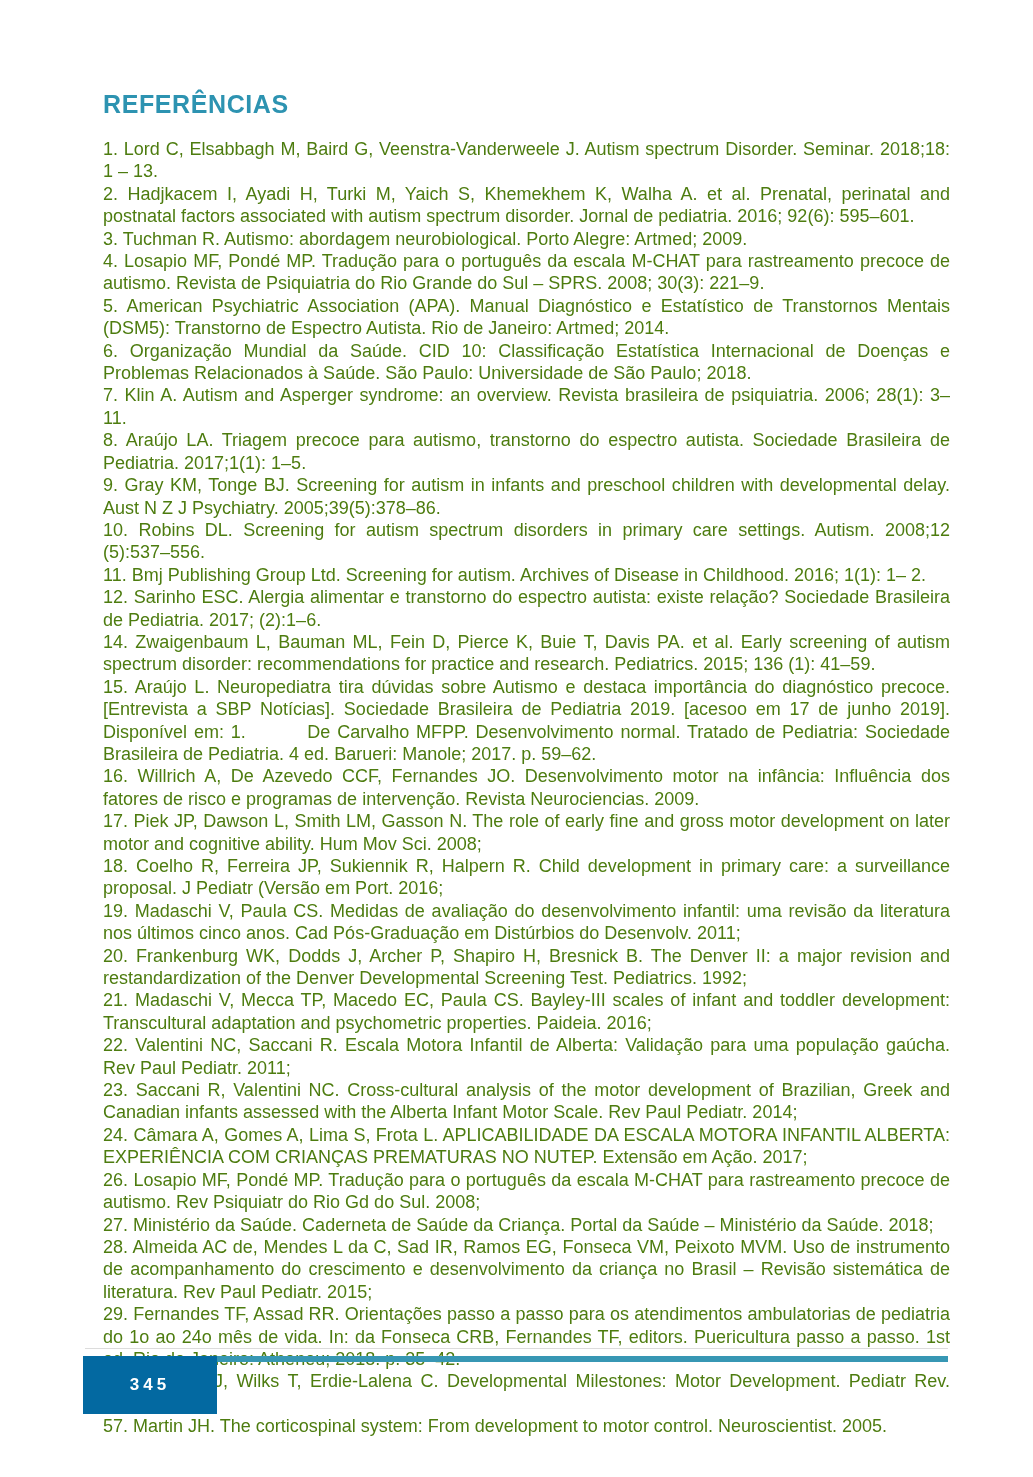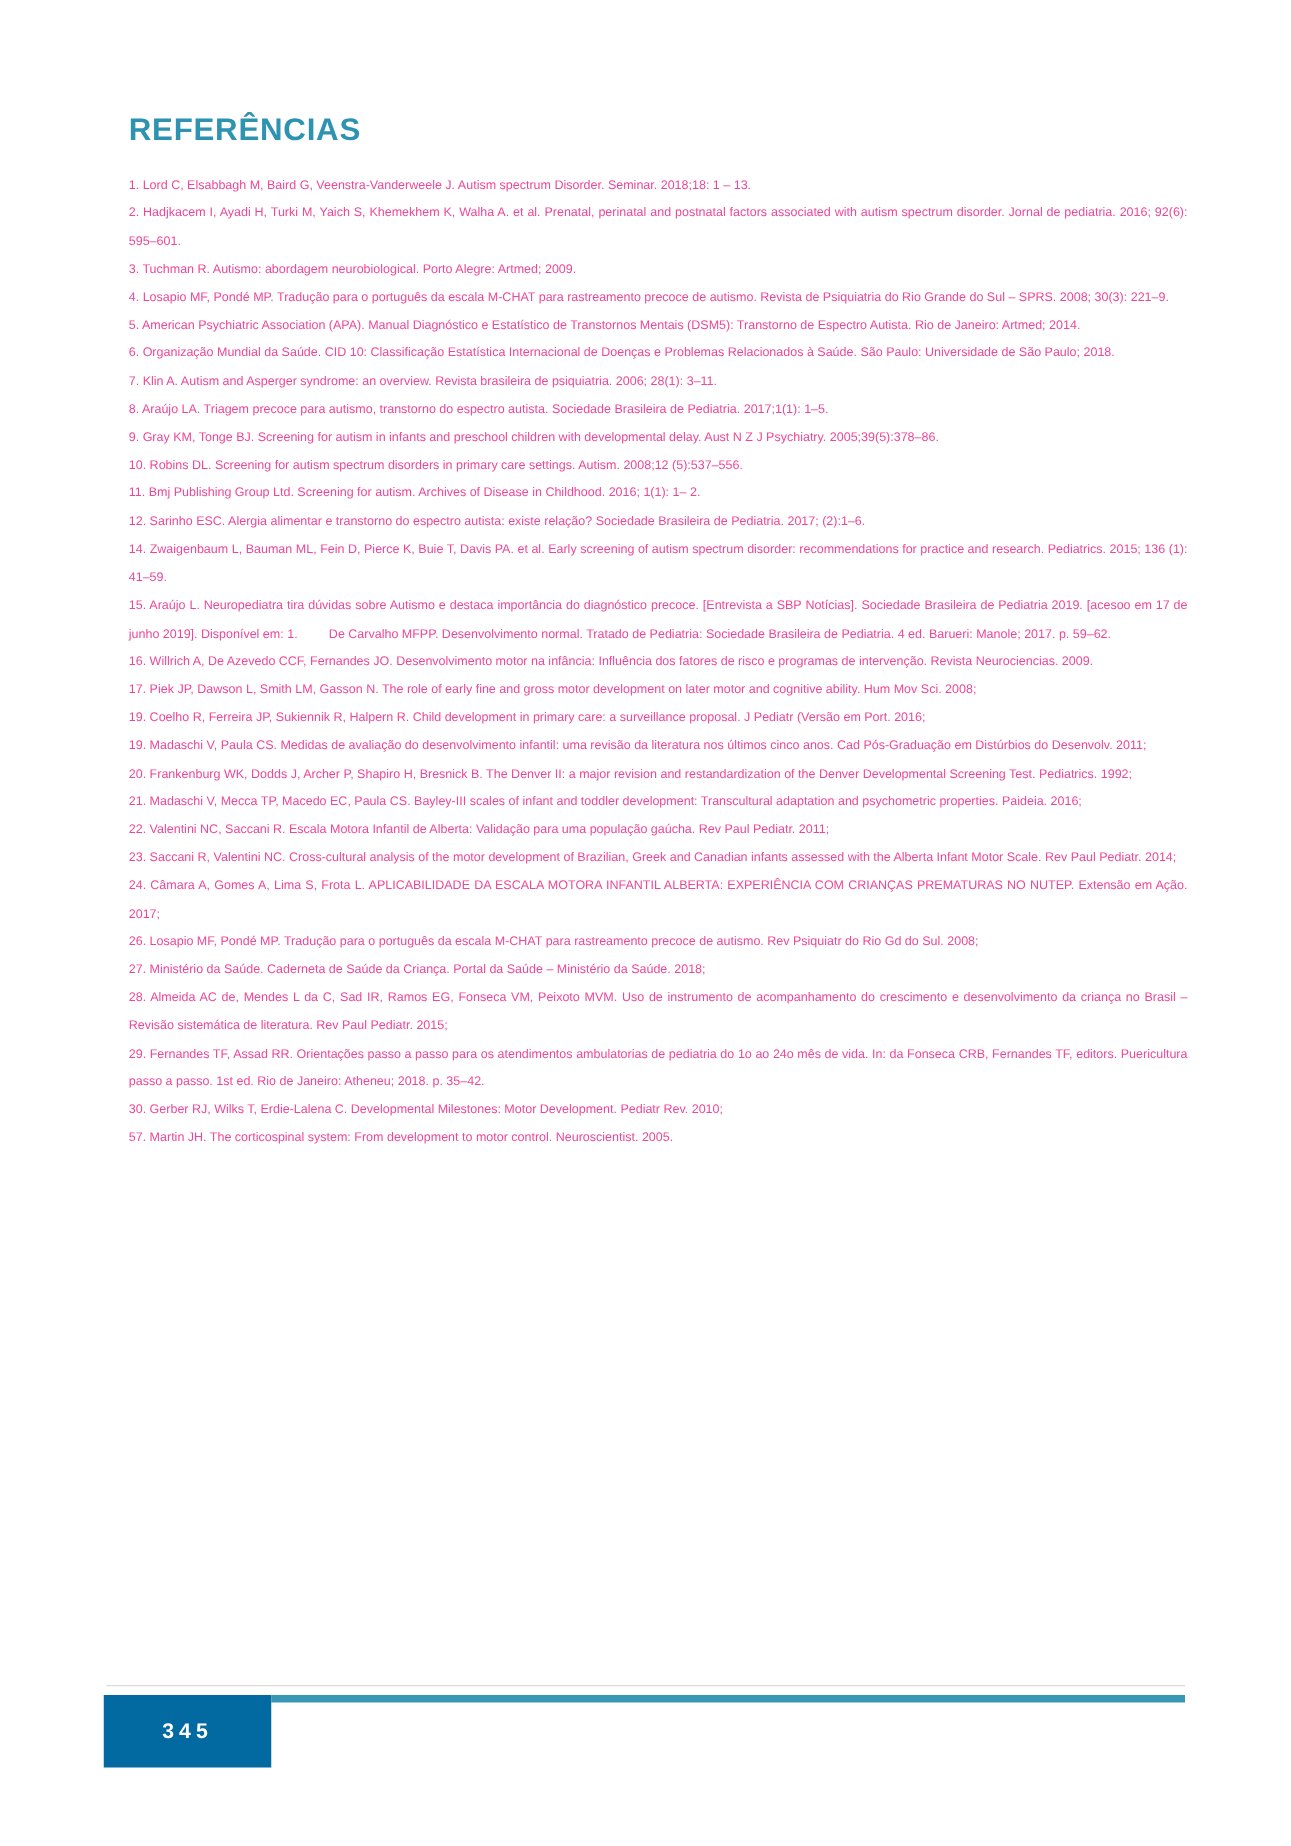--- a/index.html
+++ b/index.html
@@ -20,23 +20,23 @@
     font-weight: 700;
     letter-spacing: 0.6px;
     color: #2d93b1;
   }
   .refs {
     position: absolute;
     left: 103px;
     top: 138px;
     width: 847px;
     text-align: justify;
-    font-size: 10px;
+    font-size: 18px;
     line-height: 22.4px;
-    color: #ec4899;
+    color: #4d7c0f;
     font-weight: 400;
   }
   .ref { margin: 0; }
   .footer-hairline {
     position: absolute;
     left: 85px;
     top: 1348px;
     width: 863px;
     height: 1px;
     background: #dcdcdc;
@@ -82,21 +82,21 @@
       <p class="ref">7. Klin A. Autism and Asperger syndrome: an overview. Revista brasileira de psiquiatria. 2006; 28(1): 3–11.</p>
       <p class="ref">8. Araújo LA. Triagem precoce para autismo, transtorno do espectro autista. Sociedade Brasileira de Pediatria. 2017;1(1): 1–5.</p>
       <p class="ref">9. Gray KM, Tonge BJ. Screening for autism in infants and preschool children with developmental delay. Aust N Z J Psychiatry. 2005;39(5):378–86.</p>
       <p class="ref">10. Robins DL. Screening for autism spectrum disorders in primary care settings. Autism. 2008;12 (5):537–556.</p>
       <p class="ref">11. Bmj Publishing Group Ltd. Screening for autism. Archives of Disease in Childhood. 2016; 1(1): 1– 2.</p>
       <p class="ref">12. Sarinho ESC. Alergia alimentar e transtorno do espectro autista: existe relação? Sociedade Brasileira de Pediatria. 2017; (2):1–6.</p>
       <p class="ref">14. Zwaigenbaum L, Bauman ML, Fein D, Pierce K, Buie T, Davis PA. et al. Early screening of autism spectrum disorder: recommendations for practice and research. Pediatrics. 2015; 136 (1): 41–59.</p>
       <p class="ref">15. Araújo L. Neuropediatra tira dúvidas sobre Autismo e destaca importância do diagnóstico precoce. [Entrevista a SBP Notícias]. Sociedade Brasileira de Pediatria 2019. [acesoo em 17 de junho 2019]. Disponível em: 1.&nbsp;&nbsp;&nbsp;&nbsp;&nbsp;&nbsp;&nbsp;&nbsp; De Carvalho MFPP. Desenvolvimento normal. Tratado de Pediatria: Sociedade Brasileira de Pediatria. 4 ed. Barueri: Manole; 2017. p. 59–62.</p>
       <p class="ref">16. Willrich A, De Azevedo CCF, Fernandes JO. Desenvolvimento motor na infância: Influência dos fatores de risco e programas de intervenção. Revista Neurociencias. 2009.</p>
       <p class="ref">17. Piek JP, Dawson L, Smith LM, Gasson N. The role of early fine and gross motor development on later motor and cognitive ability. Hum Mov Sci. 2008;</p>
-      <p class="ref">19. Coelho R, Ferreira JP, Sukiennik R, Halpern R. Child development in primary care: a surveillance proposal. J Pediatr (Versão em Port. 2016;</p>
+      <p class="ref">18. Coelho R, Ferreira JP, Sukiennik R, Halpern R. Child development in primary care: a surveillance proposal. J Pediatr (Versão em Port. 2016;</p>
       <p class="ref">19. Madaschi V, Paula CS. Medidas de avaliação do desenvolvimento infantil: uma revisão da literatura nos últimos cinco anos. Cad Pós-Graduação em Distúrbios do Desenvolv. 2011;</p>
       <p class="ref">20. Frankenburg WK, Dodds J, Archer P, Shapiro H, Bresnick B. The Denver II: a major revision and restandardization of the Denver Developmental Screening Test. Pediatrics. 1992;</p>
       <p class="ref">21. Madaschi V, Mecca TP, Macedo EC, Paula CS. Bayley-III scales of infant and toddler development: Transcultural adaptation and psychometric properties. Paideia. 2016;</p>
       <p class="ref">22. Valentini NC, Saccani R. Escala Motora Infantil de Alberta: Validação para uma população gaúcha. Rev Paul Pediatr. 2011;</p>
       <p class="ref">23. Saccani R, Valentini NC. Cross-cultural analysis of the motor development of Brazilian, Greek and Canadian infants assessed with the Alberta Infant Motor Scale. Rev Paul Pediatr. 2014;</p>
       <p class="ref">24. Câmara A, Gomes A, Lima S, Frota L. APLICABILIDADE DA ESCALA MOTORA INFANTIL ALBERTA: EXPERIÊNCIA COM CRIANÇAS PREMATURAS NO NUTEP. Extensão em Ação. 2017;</p>
       <p class="ref">26. Losapio MF, Pondé MP. Tradução para o português da escala M-CHAT para rastreamento precoce de autismo. Rev Psiquiatr do Rio Gd do Sul. 2008;</p>
       <p class="ref">27. Ministério da Saúde. Caderneta de Saúde da Criança. Portal da Saúde – Ministério da Saúde. 2018;</p>
       <p class="ref">28. Almeida AC de, Mendes L da C, Sad IR, Ramos EG, Fonseca VM, Peixoto MVM. Uso de instrumento de acompanhamento do crescimento e desenvolvimento da criança no Brasil – Revisão sistemática de literatura. Rev Paul Pediatr. 2015;</p>
       <p class="ref">29. Fernandes TF, Assad RR. Orientações passo a passo para os atendimentos ambulatorias de pediatria do 1o ao 24o mês de vida. In: da Fonseca CRB, Fernandes TF, editors. Puericultura passo a passo. 1st ed. Rio de Janeiro: Atheneu; 2018. p. 35–42.</p>

